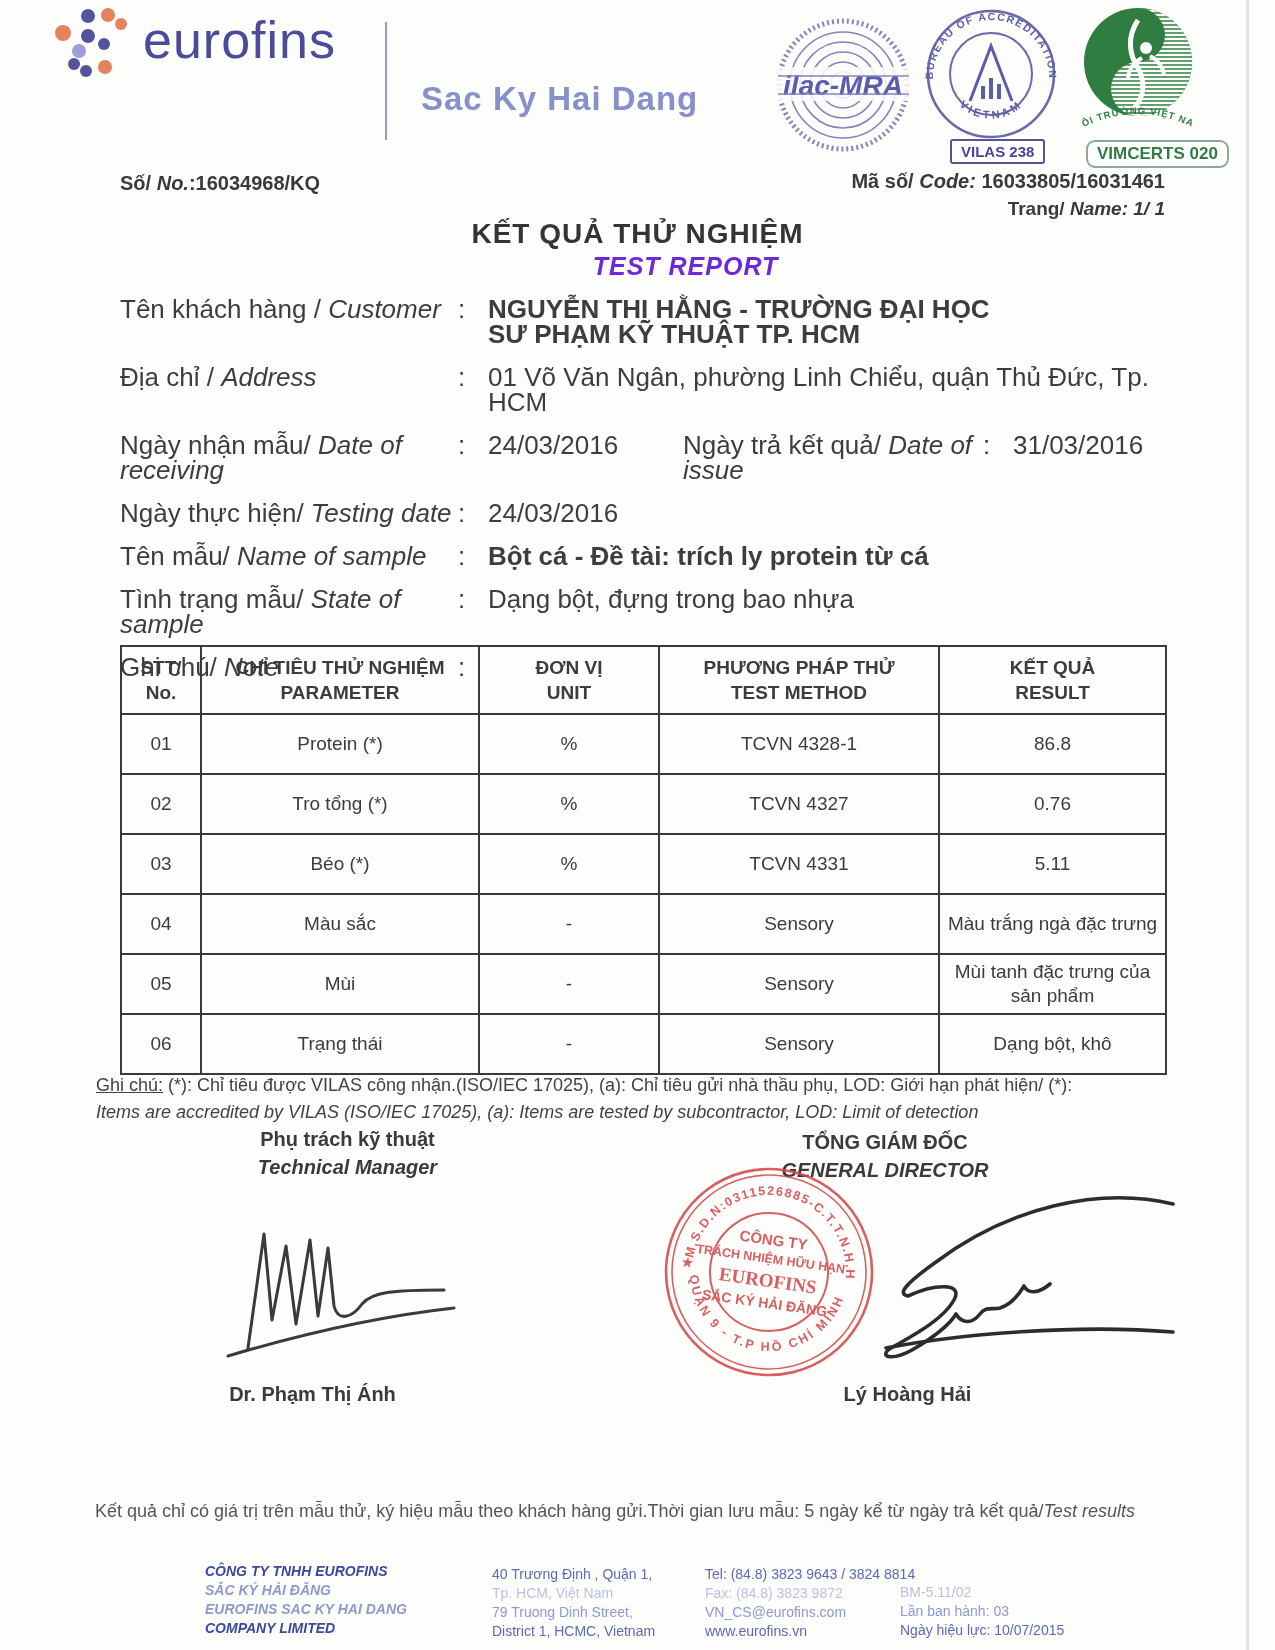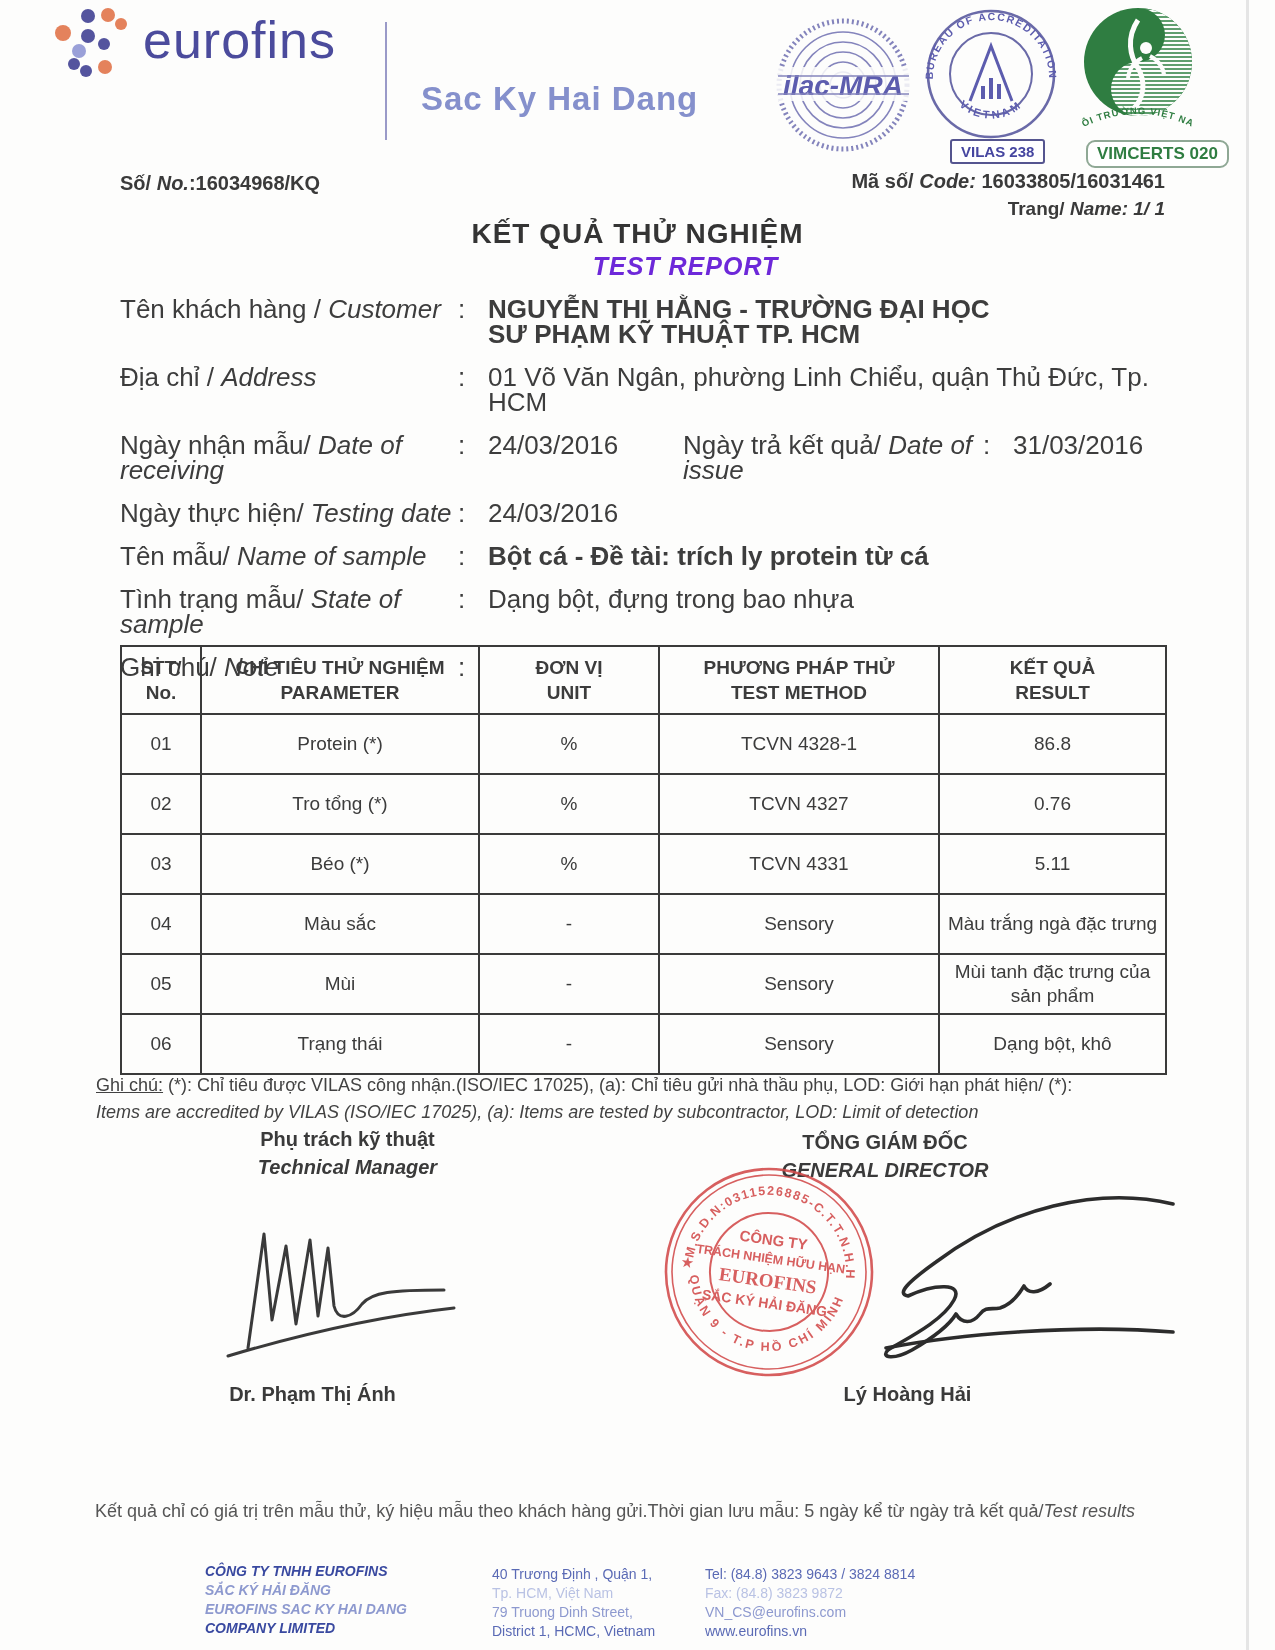--- a/index.html
+++ b/index.html
@@ -361,15 +361,20 @@
     <div class="c-light">Tp. HCM, Việt Nam</div>
     <div class="c-mid">79 Truong Dinh Street,</div>
     <div class="c-blue">District 1, HCMC, Vietnam</div>
   </div>
   <div class="abs fcol" style="left:705px;top:1565px;">
     <div class="c-blue">Tel: (84.8) 3823 9643 / 3824 8814</div>
     <div class="c-light">Fax: (84.8) 3823 9872</div>
     <div class="c-mid">VN_CS@eurofins.com</div>
     <div class="c-blue">www.eurofins.vn</div>
   </div>
+  <div class="abs fcol" style="left:900px;top:1583px;">
+    <div class="c-light">BM-5.11/02</div>
+    <div class="c-mid">Lần ban hành: 03</div>
+    <div class="c-blue">Ngày hiệu lực: 10/07/2015</div>
+  </div>
 
   <div class="abs edge" style="left:1246px;top:0;width:3px;height:1650px;"></div>
 </div>
 
 </body></html>

